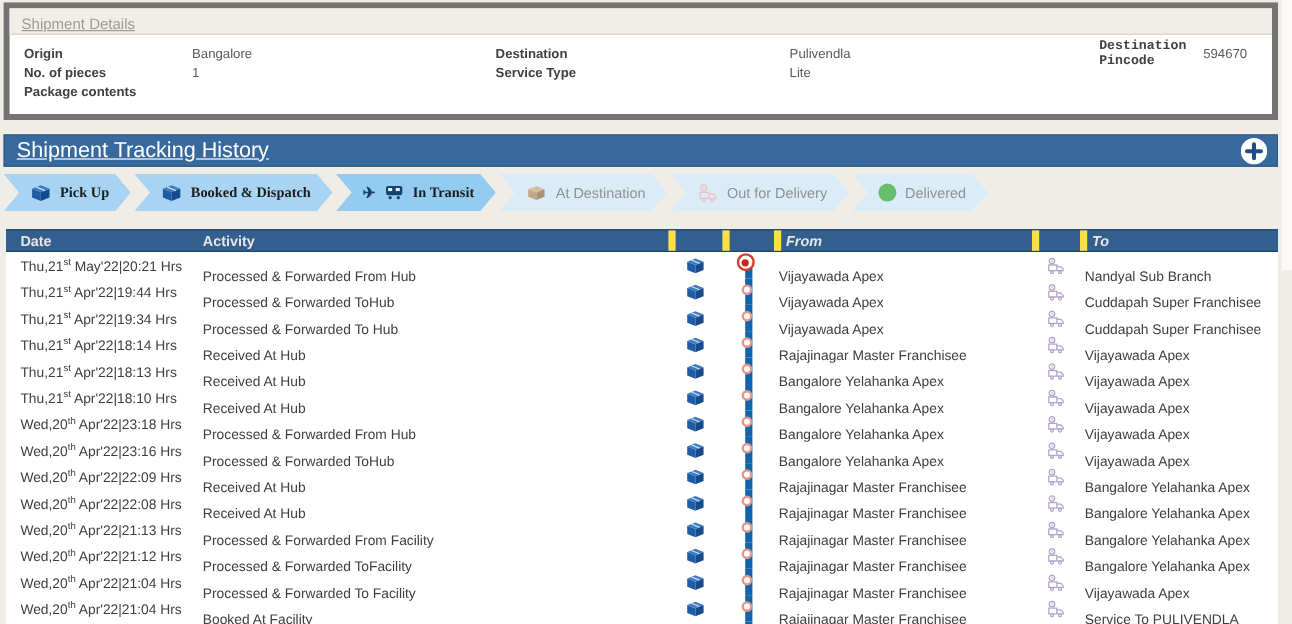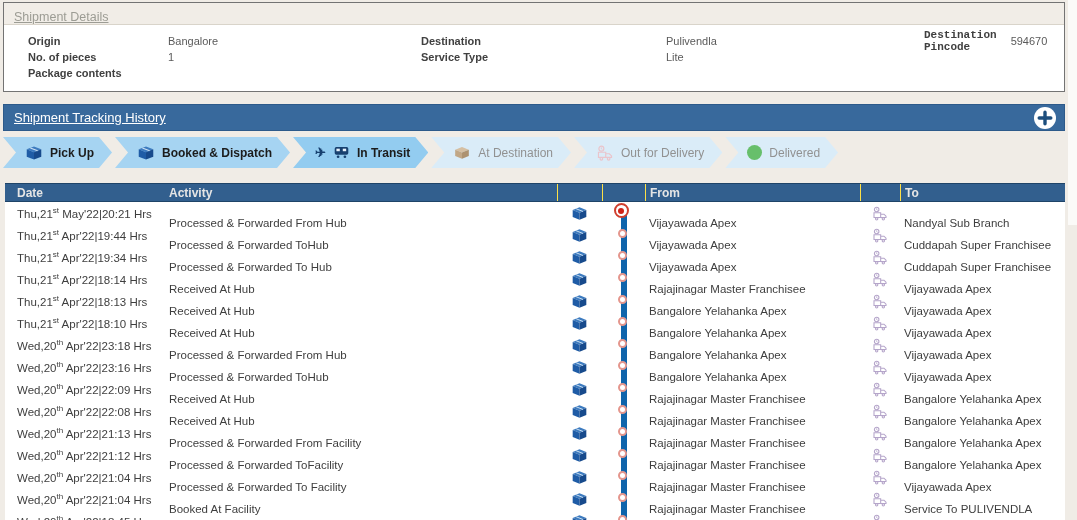--- a/index.html
+++ b/index.html
@@ -8,39 +8,39 @@
     font-family: "Liberation Sans", sans-serif;
     background:#f0ece6;
     position:relative;
     color:#3d3d3d;
   }
   
   .card {
     margin:2px 12px 0 3px;
     width:1062px;
     background:#fff;
-    border:1px solid #737373;
+    border:5px solid #737373;
   }
   .card-head {
     background:#f1ede7;
     border-bottom:1px solid #d9d4ca;
     padding:4px 10px 3px 10px;
     height:22px;
   }
   .card-head a {
     color:#9c9c94;
     font-size:12.5px;
     text-decoration:underline;
     cursor:pointer;
   }
   .fields {
     display:grid;
     grid-template-columns:140px 253px 245px 258px 1fr 58px;
     grid-auto-rows:16px;
-    padding:8px 12px 10px 24px;
+    padding:8px 12px 10px 12px;
     font-size:11px;
     align-items:center;
   }
   .f-label { font-weight:bold; color:#404040; }
   .f-value { color:#5a5a5a; }
   .f-label.right { text-align:left; padding-right:14px;font-family:Liberation Mono, monospace; }
 
   
   .blue-bar {
     margin:12px 12px 0 3px;
@@ -48,42 +48,42 @@
     height:27px;
     background:#38699c;
     border:1px solid #2d5a8a;
     display:flex;
     align-items:center;
     justify-content:space-between;
     padding:0 8px 0 10px;
   }
   .blue-bar a {
     color:#fff;
-    font-size:13px;
+    font-size:18px;
     text-decoration:underline;
     cursor:pointer;
   }
   .plus-btn { width:22px; height:22px; cursor:pointer; display:block; }
 
   
   .steps {
     margin:6px 0 0 3px;
     display:flex;
     gap:3px;
     height:31px;
   }
   .step {
     display:flex;
     align-items:center;
     gap:7px;
     padding:0 18px 0 22px;
     font-size:12px;
     clip-path:polygon(0 0, calc(100% - 13px) 0, 100% 50%, calc(100% - 13px) 100%, 0 100%, 13px 50%);
   }
-  .step.active { background:#a6d4f2; color:#1c1c1c; font-weight:bold; }
+  .step.active { background:#a6d4f2; color:#1c1c1c; font-weight:bold;font-family:Liberation Serif, serif; }
   .step.transit { background:#93ccf0; }
   .step.inactive { background:#daecf8; color:#919191; font-weight:normal; }
   .plane { font-size:13px; color:#17406f; line-height:1; }
   .green-dot { width:15px; height:15px; border-radius:50%; background:#67bf6b; display:inline-block; }
 
   
   .ttable {
     margin:15px 12px 0 5px;
     width:1060px;
     border-bottom:1px solid #b9b9b9;
@@ -96,21 +96,21 @@
     border-top:1px solid #1f4468;
     border-bottom:1px solid #1f4468;
     color:#e5e5e5;
     font-size:12px;
     font-weight:bold;
     height:19px;
     align-items:center;
   }
   .thead > div { padding-left:4px; height:100%; display:flex; align-items:center; }
   .thead .h-date { padding-left:12px; }
-  .thead .h-sep { border-left:1px solid #fde047; }
+  .thead .h-sep { border-left:6px solid #fde047;font-style:italic; }
   .trow {
     display:grid;
     grid-template-columns:160px 392px 45px 43px 215px 40px 165px;
     height:22px;
     align-items:center;
     font-size:11.5px;
     color:#3e3e3e;
     background:#fff;
   }
   .c-date { padding-left:12px; white-space:nowrap; }

